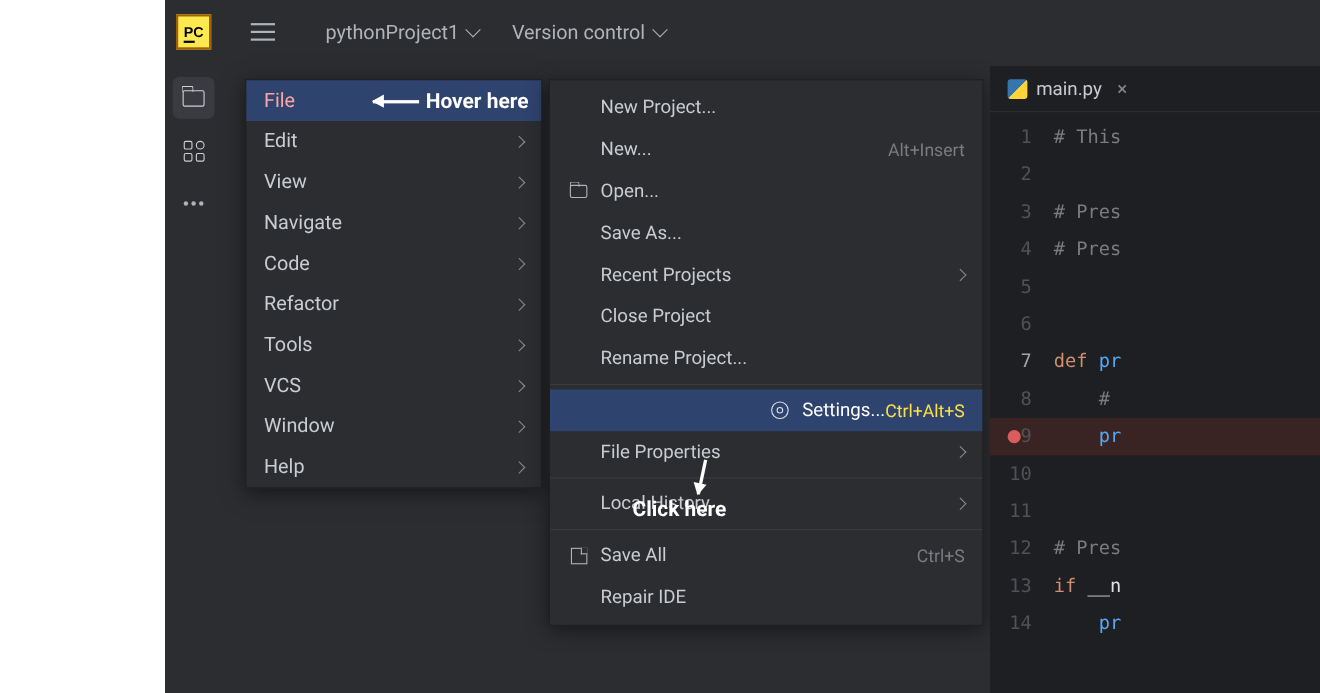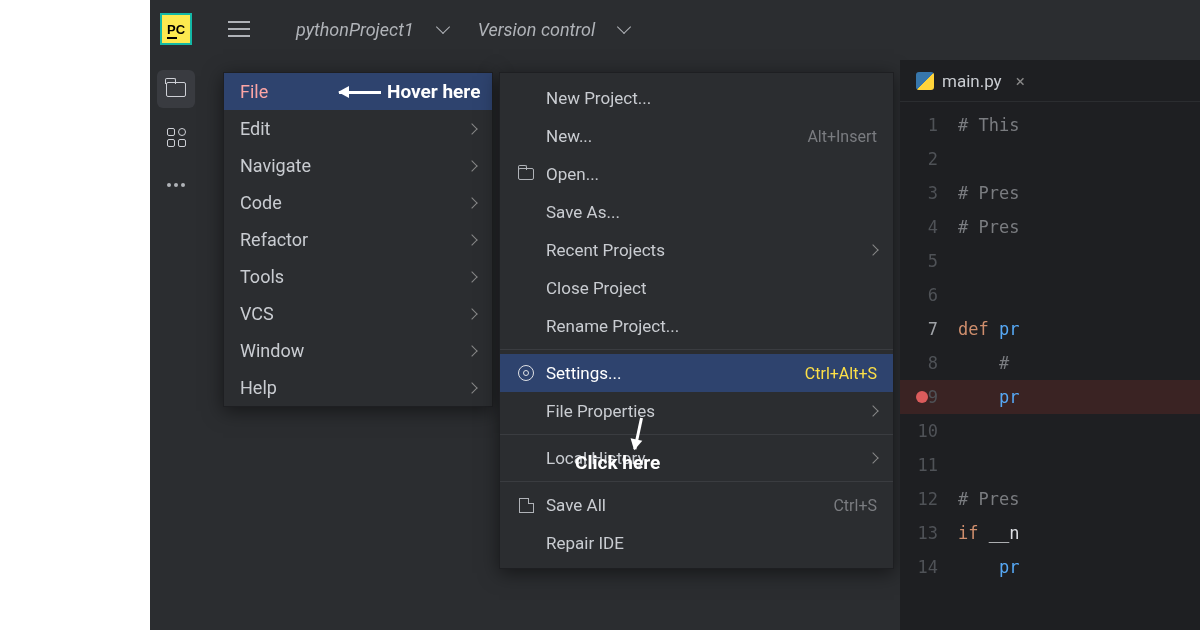--- a/index.html
+++ b/index.html
@@ -24,36 +24,36 @@
     display: flex;
     align-items: center;
     gap: 18px;
     padding-left: 10px;
     font-size: 18px;
     color: #b0b3b8;
   }
   .logo {
     width: 32px; height: 32px;
     background: #fce94f;
-    border: 2px solid #14b8a6;
+    border: 2px solid #a16207;
     display: flex; align-items: center; justify-content: center;
     font-weight: 700; font-size: 13px; color: #000;
     position: relative;
     font-family: "Segoe UI", sans-serif;
   }
   .logo::after {
     content: ""; position: absolute; left: 5px; bottom: 4px;
     width: 10px; height: 2px; background: #000;
   }
   .hamburger {
     width: 22px; display: flex; flex-direction: column; gap: 5px;
     margin-left: 18px;
   }
   .hamburger span { height: 2px; background: #b0b3b8; }
-  .tb-item { display: flex; align-items: center; gap: 24px; cursor: default; font-style: italic; }
+  .tb-item { display: flex; align-items: center; gap: 8px; cursor: default; }
   .chev-down {
     width: 10px; height: 10px;
     border-left: 1.5px solid #b0b3b8;
     border-bottom: 1.5px solid #b0b3b8;
     transform: rotate(-45deg);
     margin-top: -4px;
   }
   
   .rail {
     position: absolute; left: 0; top: 58px;
@@ -115,21 +115,21 @@
     border: 1px solid #1e1f22;
     box-shadow: 0 4px 18px rgba(0,0,0,0.5);
     padding: 6px 0;
   }
   .m2-item {
     height: 38px; display: flex; align-items: center;
     padding: 0 16px;
     font-size: 17px; color: #c9ccd1;
     justify-content: space-between;
   }
-  .m2-item.selected { background: #2e436e; color: #fff; }
+  .m2-item.selected { background: #2e436e; color: #fff; justify-content: flex-end; }
   .m2-item.selected .shortcut { color: #fde047; }
   .m2-left { display: flex; align-items: center; gap: 10px; }
   .m2-iconcol { width: 20px; display: flex; justify-content: center; }
   .shortcut { color: #7a7c80; font-size: 16px; }
   .sep { height: 1px; margin: 4px 0; background: #3a3c40; }
   .open-folder {
     width: 16px; height: 12px; border: 1.5px solid #b0b3b8;
     border-radius: 2px; position: relative;
   }
   .open-folder::before {
@@ -280,20 +280,24 @@
         </div>
     </div>
   </div>
 
   <div class="menu1" id="menu1">
       <div class="m1-item selected">
         <span>File</span>
       </div>
       <div class="m1-item">
         <span>Edit</span>
+        <span class="chev-right"></span>
+      </div>
+      <div class="m1-item">
+        <span>View</span>
         <span class="chev-right"></span>
       </div>
       <div class="m1-item">
         <span>Navigate</span>
         <span class="chev-right"></span>
       </div>
       <div class="m1-item">
         <span>Code</span>
         <span class="chev-right"></span>
       </div>

